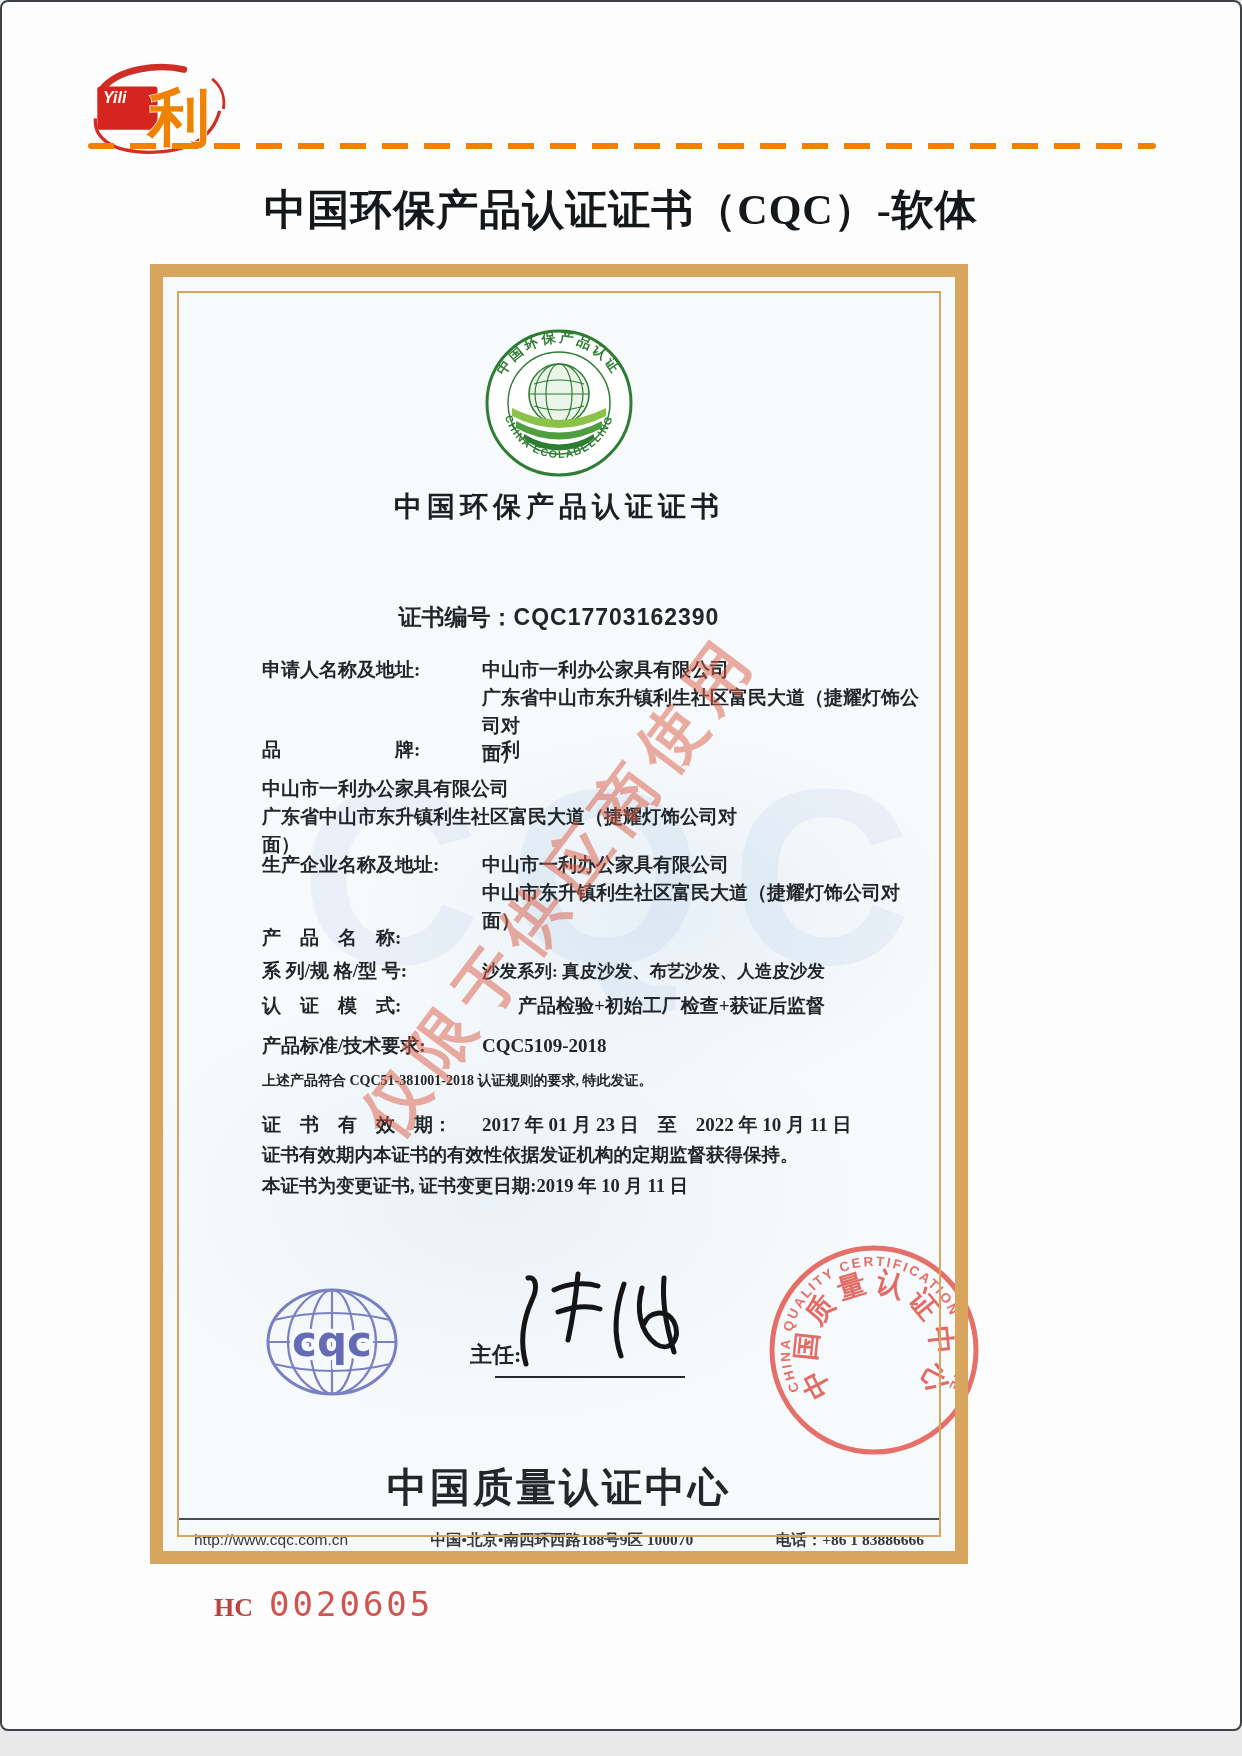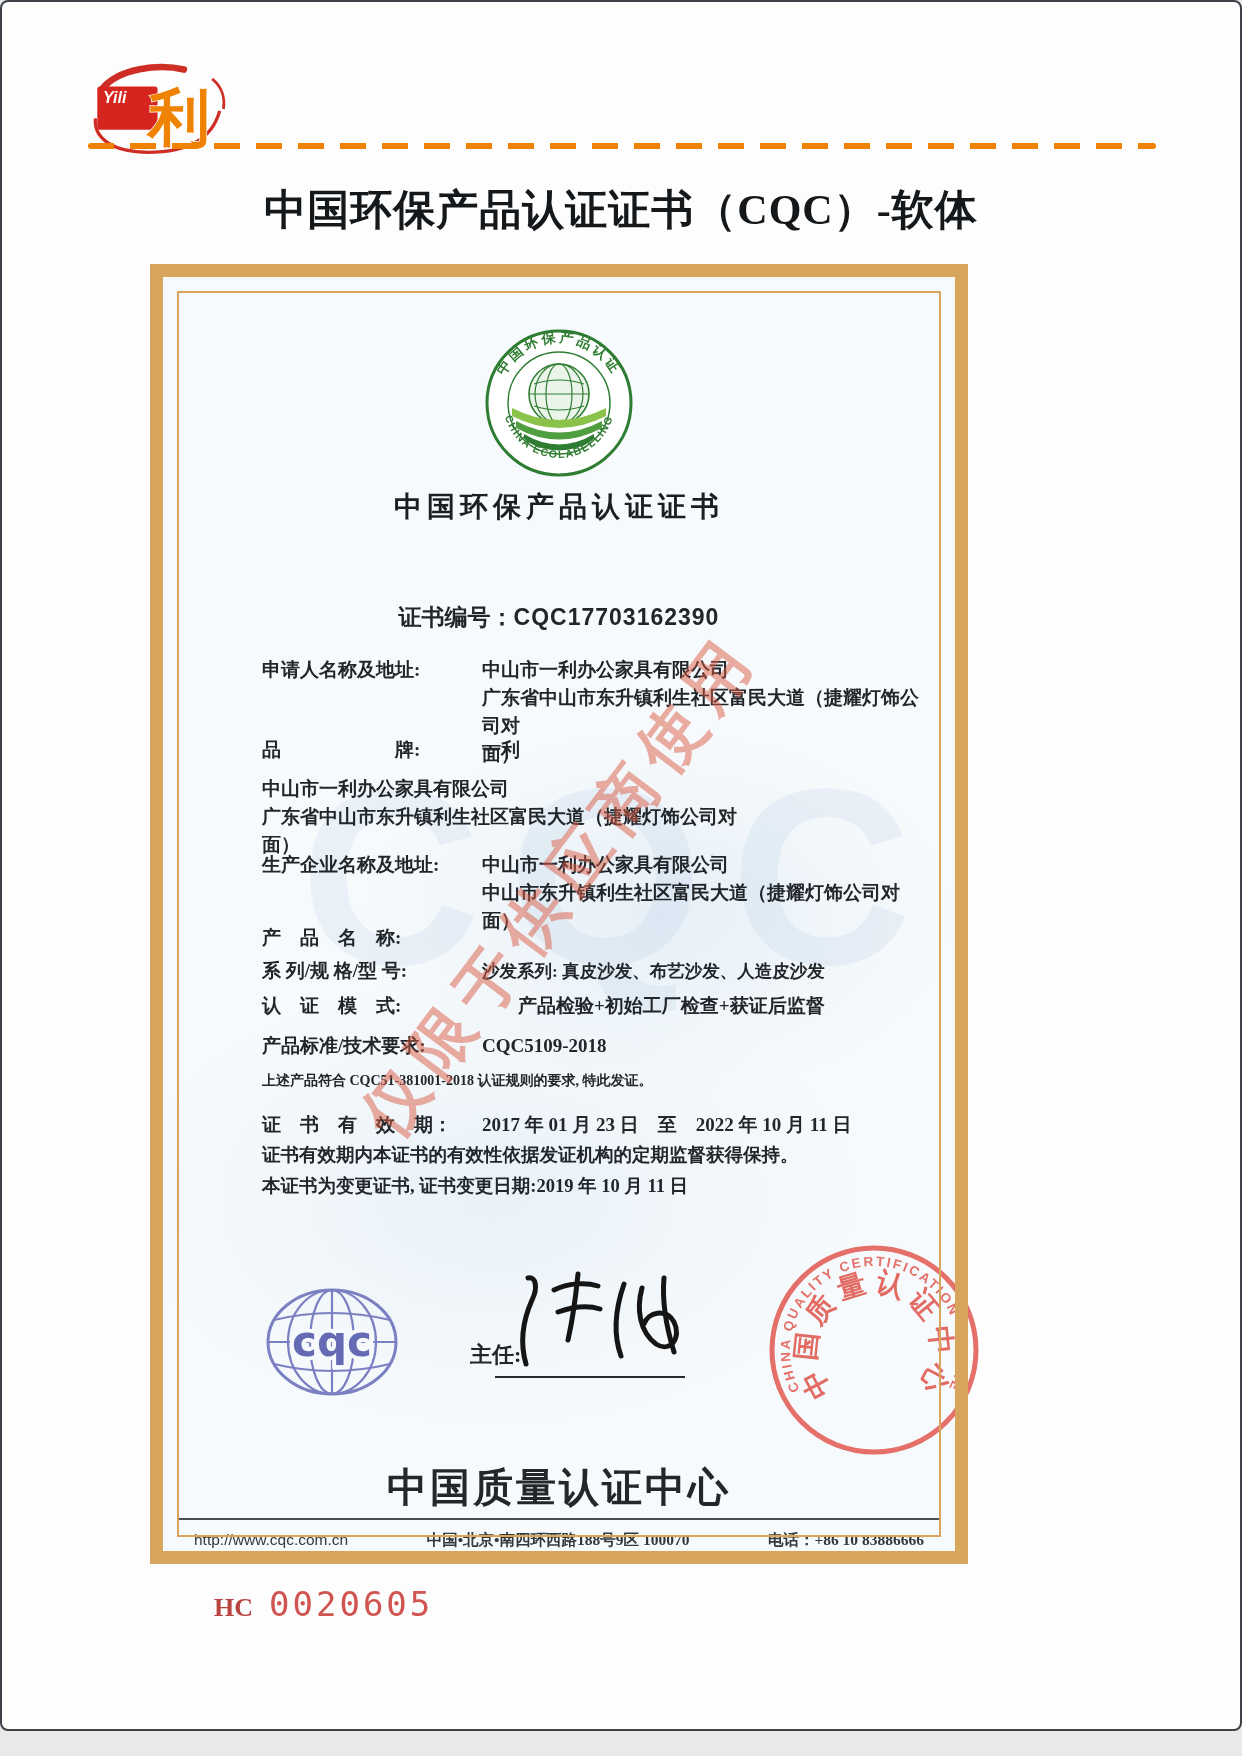--- a/index.html
+++ b/index.html
@@ -241,21 +241,21 @@
         <textPath href="#sealInner" startOffset="50%" text-anchor="middle">中国质量认证中心</textPath>
       </text>
     </svg>
 
     <div class="issuer-name">中国质量认证中心</div>
 
     <div class="footer-rule"></div>
     <div class="footer-row">
       <span class="web">http://www.cqc.com.cn</span>
       <span class="addr">中国•北京•南四环西路188号9区  100070</span>
-      <span class="tel">电话：+86 10 83886666</span>
+      <span class="tel">电话：+86 1 83886666</span>
     </div>
 
     <div class="wm-diagonal">仅限于供应商使用</div>
 
     <div class="cert-frame-inner"></div>
     <div class="cert-frame-outer"></div>
   </div>
 
   <div class="serial">
     <span class="pre">HC</span>

